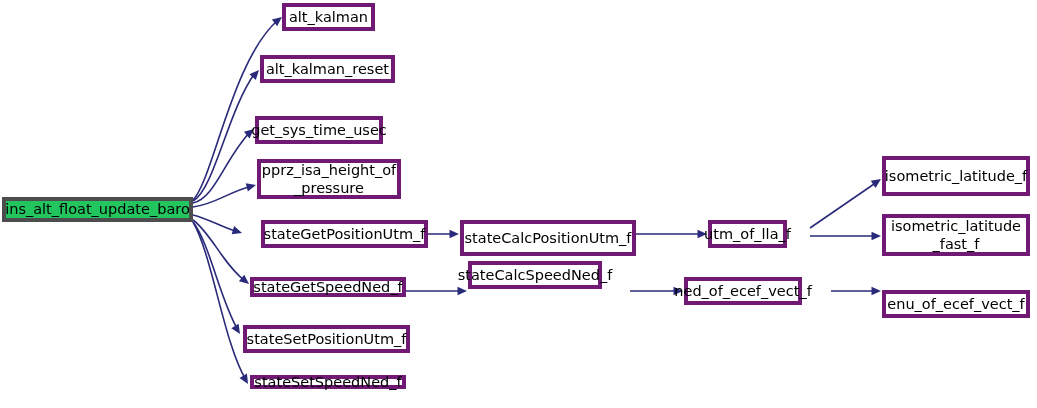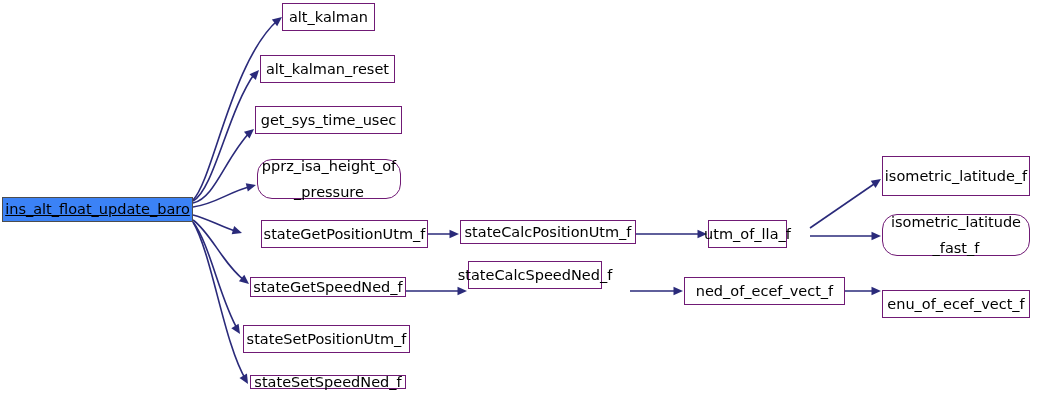--- a/index.html
+++ b/index.html
@@ -26,36 +26,34 @@
     pointer-events: none;
   }
   .node {
     position: absolute;
     box-sizing: border-box;
     display: flex;
     align-items: center;
     justify-content: center;
     text-align: center;
     background: #ffffff;
-    border: 1px solid #701a75;
+    border: 4px solid #701a75;
     color: #000000;
     font-size: 14.5px;
     line-height: 17px;
     letter-spacing: 0px;
     white-space: pre-line;
     z-index: 2;
   }
   .node.root {
-    background: #3b82f6;
+    background: #22c55e;
     border-color: #4d4d4d;
-    text-decoration: underline;
   }
   .node.tall {
-    line-height: 26px;
-    border-radius: 15px;
+    line-height: 18px;
   }
 </style>
 </head>
 <body>
 
 <div id="canvas">
   <svg id="edge-layer" viewBox="0 0 1037 408">
       <path d="M193,200 C213,180 232,60 278,20" fill="none" stroke="#2a2a7a" stroke-width="1.6"></path>
       <polygon points="0,-4.3 9.5,0 0,4.3" fill="#2a2a7a" transform="translate(272.5,17) rotate(-38,9.5,0)"></polygon>
       <path d="M193,201 C214,190 228,110 255,73" fill="none" stroke="#2a2a7a" stroke-width="1.6"></path>
@@ -84,29 +82,29 @@
       <polygon points="0,-4.3 9.5,0 0,4.3" fill="#2a2a7a" transform="translate(871.5,179) rotate(-34,9.5,0)"></polygon>
       <path d="M810,236 L877,236" fill="none" stroke="#2a2a7a" stroke-width="1.6"></path>
       <polygon points="0,-4.3 9.5,0 0,4.3" fill="#2a2a7a" transform="translate(871.5,236) rotate(0,9.5,0)"></polygon>
       <path d="M831,291 L877,291" fill="none" stroke="#2a2a7a" stroke-width="1.6"></path>
       <polygon points="0,-4.3 9.5,0 0,4.3" fill="#2a2a7a" transform="translate(871.5,291) rotate(0,9.5,0)"></polygon>
     </svg>
   <div id="node-layer">
       <div class="node root" style="left: 2px; top: 197px; width: 191px; height: 25px;">ins_alt_float_update_baro</div>
       <div class="node" style="left: 282px; top: 3px; width: 93px; height: 28px;">alt_kalman</div>
       <div class="node" style="left: 260px; top: 55px; width: 135px; height: 28px;">alt_kalman_reset</div>
-      <div class="node" style="left: 255px; top: 106px; width: 147px; height: 28px;">get_sys_time_usec</div>
+      <div class="node" style="left: 255px; top: 116px; width: 128px; height: 28px;">get_sys_time_usec</div>
       <div class="node tall" style="left: 257px; top: 159px; width: 144px; height: 40px;">pprz_isa_height_of
 _pressure</div>
       <div class="node" style="left: 261px; top: 220px; width: 167px; height: 28px;">stateGetPositionUtm_f</div>
       <div class="node" style="left: 250px; top: 277px; width: 156px; height: 20px;">stateGetSpeedNed_f</div>
       <div class="node" style="left: 243px; top: 325px; width: 167px; height: 28px;">stateSetPositionUtm_f</div>
       <div class="node" style="left: 250px; top: 375px; width: 156px; height: 14px;">stateSetSpeedNed_f</div>
-      <div class="node" style="left: 460px; top: 220px; width: 176px; height: 24px;">stateCalcPositionUtm_f</div>
+      <div class="node" style="left: 460px; top: 220px; width: 176px; height: 36px;">stateCalcPositionUtm_f</div>
       <div class="node" style="left: 468px; top: 261px; width: 134px; height: 28px;">stateCalcSpeedNed_f</div>
       <div class="node" style="left: 708px; top: 220px; width: 79px; height: 28px;">utm_of_lla_f</div>
-      <div class="node" style="left: 684px; top: 277px; width: 161px; height: 28px;">ned_of_ecef_vect_f</div>
+      <div class="node" style="left: 684px; top: 277px; width: 118px; height: 28px;">ned_of_ecef_vect_f</div>
       <div class="node" style="left: 882px; top: 156px; width: 148px; height: 40px;">isometric_latitude_f</div>
       <div class="node tall" style="left: 882px; top: 214px; width: 148px; height: 42px;">isometric_latitude
 _fast_f</div>
       <div class="node" style="left: 882px; top: 290px; width: 148px; height: 28px;">enu_of_ecef_vect_f</div>
     </div>
 </div>
 
 </body></html>

